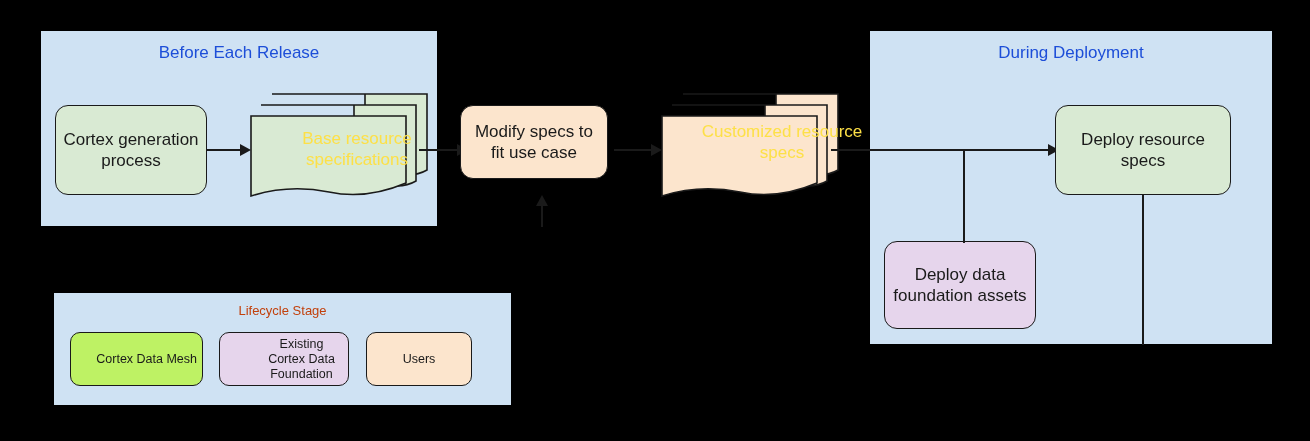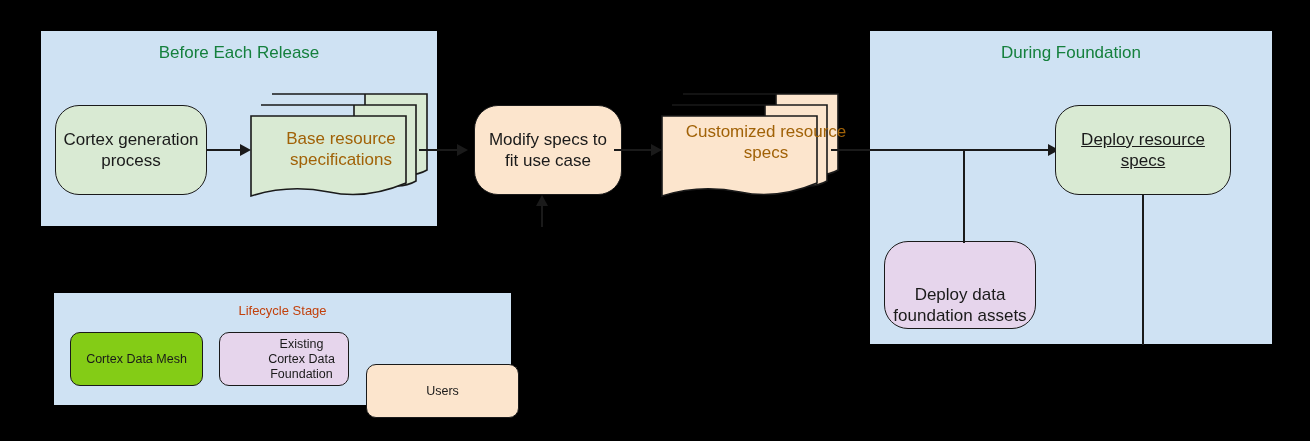--- a/index.html
+++ b/index.html
@@ -26,52 +26,52 @@
     background: #CFE2F3;
     box-sizing: border-box;
   }
   .lane-title {
     position: absolute;
     left: 0;
     top: 12px;
     width: 100%;
     text-align: center;
     font-size: 17px;
-    color: #15803d;
+    color: #1d4ed8;
     line-height: 20px;
   }
   .node {
     position: absolute;
     box-sizing: border-box;
     border: 1.6px solid #1a1a1a;
-    border-radius: 24px;
+    border-radius: 13px;
     display: flex;
     align-items: center;
     justify-content: center;
     text-align: center;
     font-size: 17px;
     line-height: 21px;
     padding: 2px 6px;
   }
   .node.green  { background: #D9EAD3; }
   .node.orange { background: #FCE5CD; }
-  .node.purple { background: #E6D5EC; align-items: flex-end; }
+  .node.purple { background: #E6D5EC; }
 
   .docstack {
     position: absolute;
   }
   .docstack svg { display: block; overflow: visible; }
   .docstack .doclabel {
     position: absolute;
-    left: 0;
+    left: 16px;
     width: 100%;
     text-align: center;
     font-size: 17px;
     line-height: 21px;
-    color: #a16207;
+    color: #fde047;
     pointer-events: none;
   }
 
   .edge { position: absolute; overflow: visible; }
   .edge path, .edge line { stroke: #1a1a1a; stroke-width: 2; fill: none; }
   .edge polygon { fill: #1a1a1a; }
 
   
   .legend {
     position: absolute;
@@ -93,21 +93,21 @@
     border: 1.4px solid #1a1a1a;
     border-radius: 10px;
     display: flex;
     align-items: center;
     justify-content: center;
     text-align: center;
     font-size: 12.5px;
     line-height: 15px;
     padding: 0 5px;
   }
-  .legend-key.green  { background: #84cc16; }
+  .legend-key.green  { background: #bef264; justify-content: flex-end; }
   .legend-key.purple { background: #E6D5EC; padding-left: 40px; }
   .legend-key.orange { background: #FCE5CD; }
 </style>
 </head>
 <body>
 
 <div id="canvas">
 
   <div class="lane" style="left:41px; top:31px; width:396px; height:195px;">
     <div class="lane-title">Before Each Release</div>
@@ -130,21 +130,21 @@
     </svg>
     <div class="doclabel" style="top:40px; padding-right:28px;">Base resource specifications</div>
   </div>
 
 
   <svg class="edge" style="left:419px; top:141px; width:49px; height:18px;" viewBox="0 0 49 18">
     <line x1="0" y1="9" x2="38" y2="9"></line>
     <polygon points="38,3 49,9 38,15"></polygon>
   </svg>
 
-  <div class="node orange" style="left:474px; top:105px; width:148px; height:90px;">
+  <div class="node orange" style="left:460px; top:105px; width:148px; height:74px;">
     <span>Modify specs to fit use case</span>
   </div>
 
   <svg class="edge" style="left:533px; top:194px; width:18px; height:33px;" viewBox="0 0 18 33">
     <line x1="9" y1="33" x2="9" y2="12"></line>
     <polygon points="3,12 9,1 15,12"></polygon>
   </svg>
 
   <svg class="edge" style="left:614px; top:141px; width:48px; height:18px;" viewBox="0 0 48 18">
     <line x1="0" y1="9" x2="37" y2="9"></line>
@@ -154,29 +154,29 @@
   <div class="docstack" style="left:661px; top:88px; width:182px; height:118px;">
     <svg width="182" height="118" viewBox="0 0 182 118">
       <path d="M22,6 H177 V82 q-12,7 -28,4 q-18,-3 -34,0 V6 Z" fill="#FCE5CD" stroke="#1a1a1a" stroke-width="1.6"></path>
       <path d="M11,17 H166 V93 q-12,7 -28,4 q-18,-3 -34,0 V17 Z" fill="#FCE5CD" stroke="#1a1a1a" stroke-width="1.6"></path>
       <path d="M1,28 H156 V95 q-40,17 -77,9 q-40,-8 -78,4 V28 Z" fill="#FCE5CD" stroke="#1a1a1a" stroke-width="1.6"></path>
     </svg>
     <div class="doclabel" style="top:33px; padding-left:14px; padding-right:38px;">Customized resource specs</div>
   </div>
 
   <div class="lane" style="left:870px; top:31px; width:402px; height:313px;">
-    <div class="lane-title">During Foundation</div>
+    <div class="lane-title">During Deployment</div>
   </div>
 
   <svg class="edge" style="left:831px; top:141px; width:228px; height:18px;" viewBox="0 0 228 18">
     <line x1="0" y1="9" x2="217" y2="9"></line>
     <polygon points="217,3 228,9 217,15"></polygon>
   </svg>
 
-  <div class="node green" style="left:1055px; top:105px; width:176px; height:90px;text-decoration:underline;">
+  <div class="node green" style="left:1055px; top:105px; width:176px; height:90px;">
     <span>Deploy resource specs</span>
   </div>
 
   <div class="node purple" style="left:884px; top:241px; width:152px; height:88px;">
     <span>Deploy data foundation assets</span>
   </div>
 
   <svg class="edge" style="left:958px; top:148px; width:12px; height:95px;" viewBox="0 0 12 95">
     <line x1="6" y1="95" x2="6" y2="1"></line>
   </svg>
@@ -190,17 +190,17 @@
   </div>
 
   <div class="legend-key green" style="left:70px; top:332px; width:133px; height:54px;">
     <span>Cortex Data Mesh</span>
   </div>
 
   <div class="legend-key purple" style="left:219px; top:332px; width:130px; height:54px;">
     <span>Existing Cortex Data Foundation</span>
   </div>
 
-  <div class="legend-key orange" style="left:366px; top:332px; width:153px; height:54px;margin-top:32px;">
+  <div class="legend-key orange" style="left:366px; top:332px; width:106px; height:54px;">
     <span>Users</span>
   </div>
 
 </div>
 
 </body></html>

